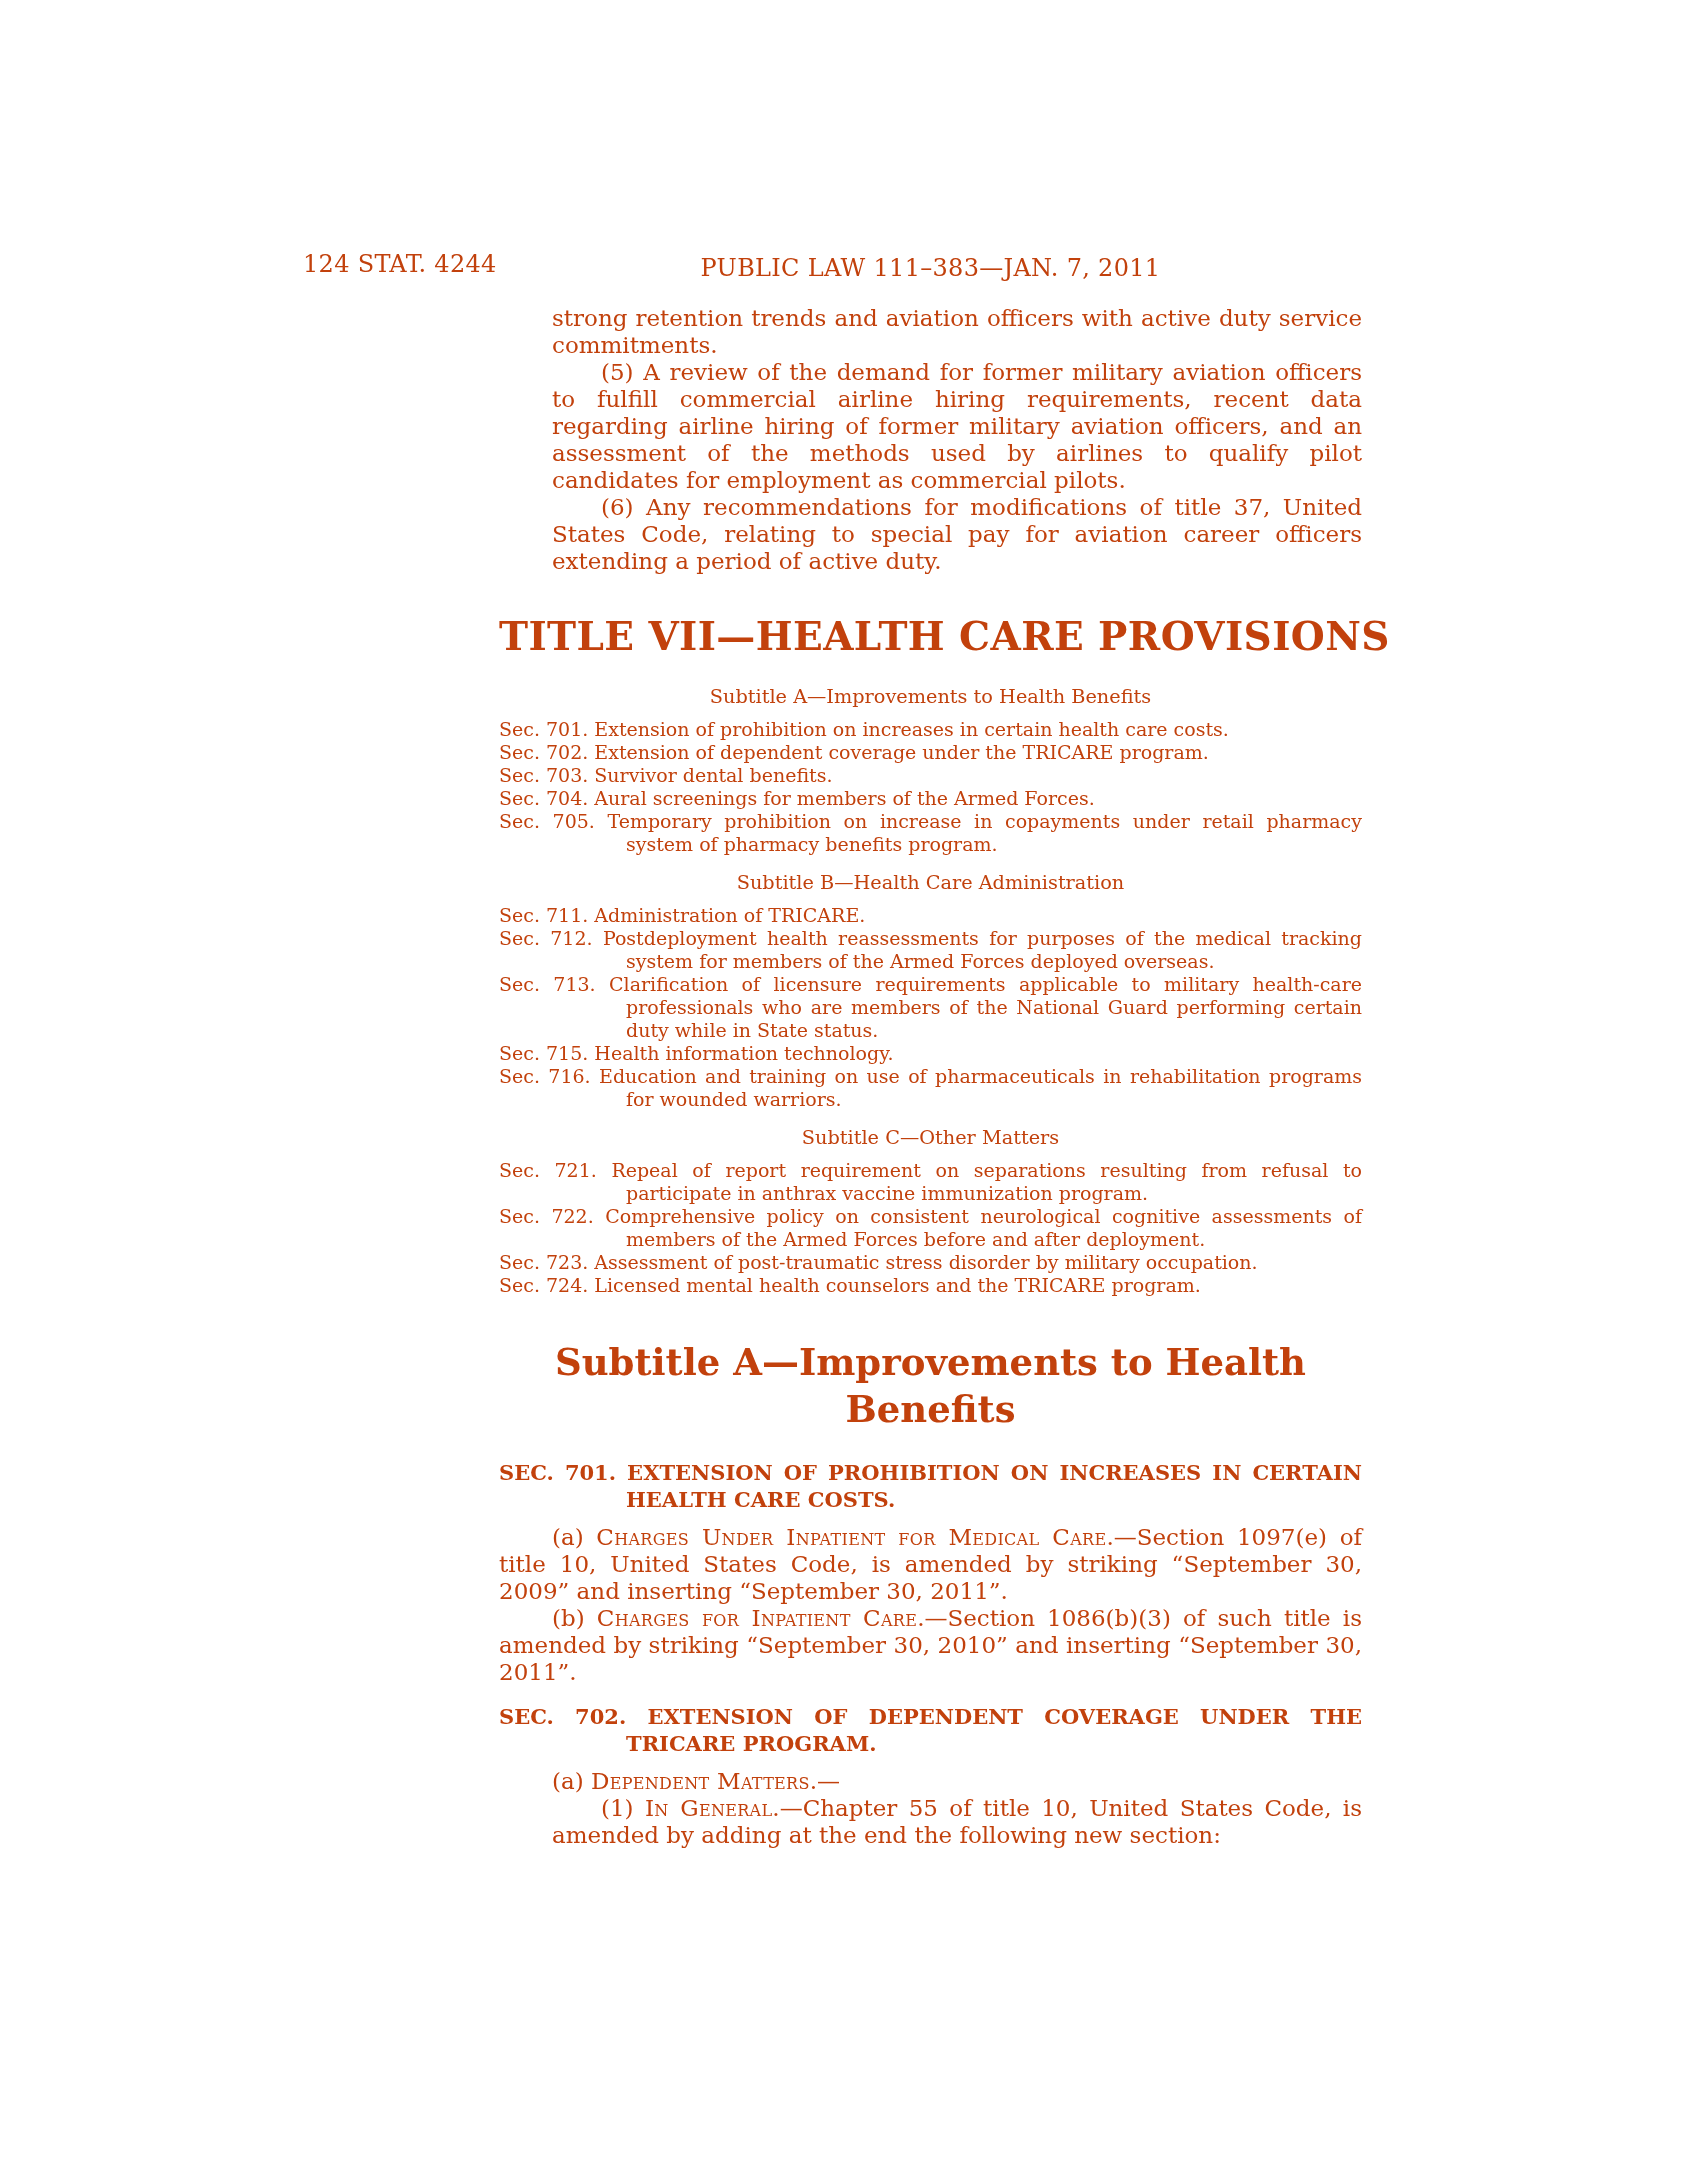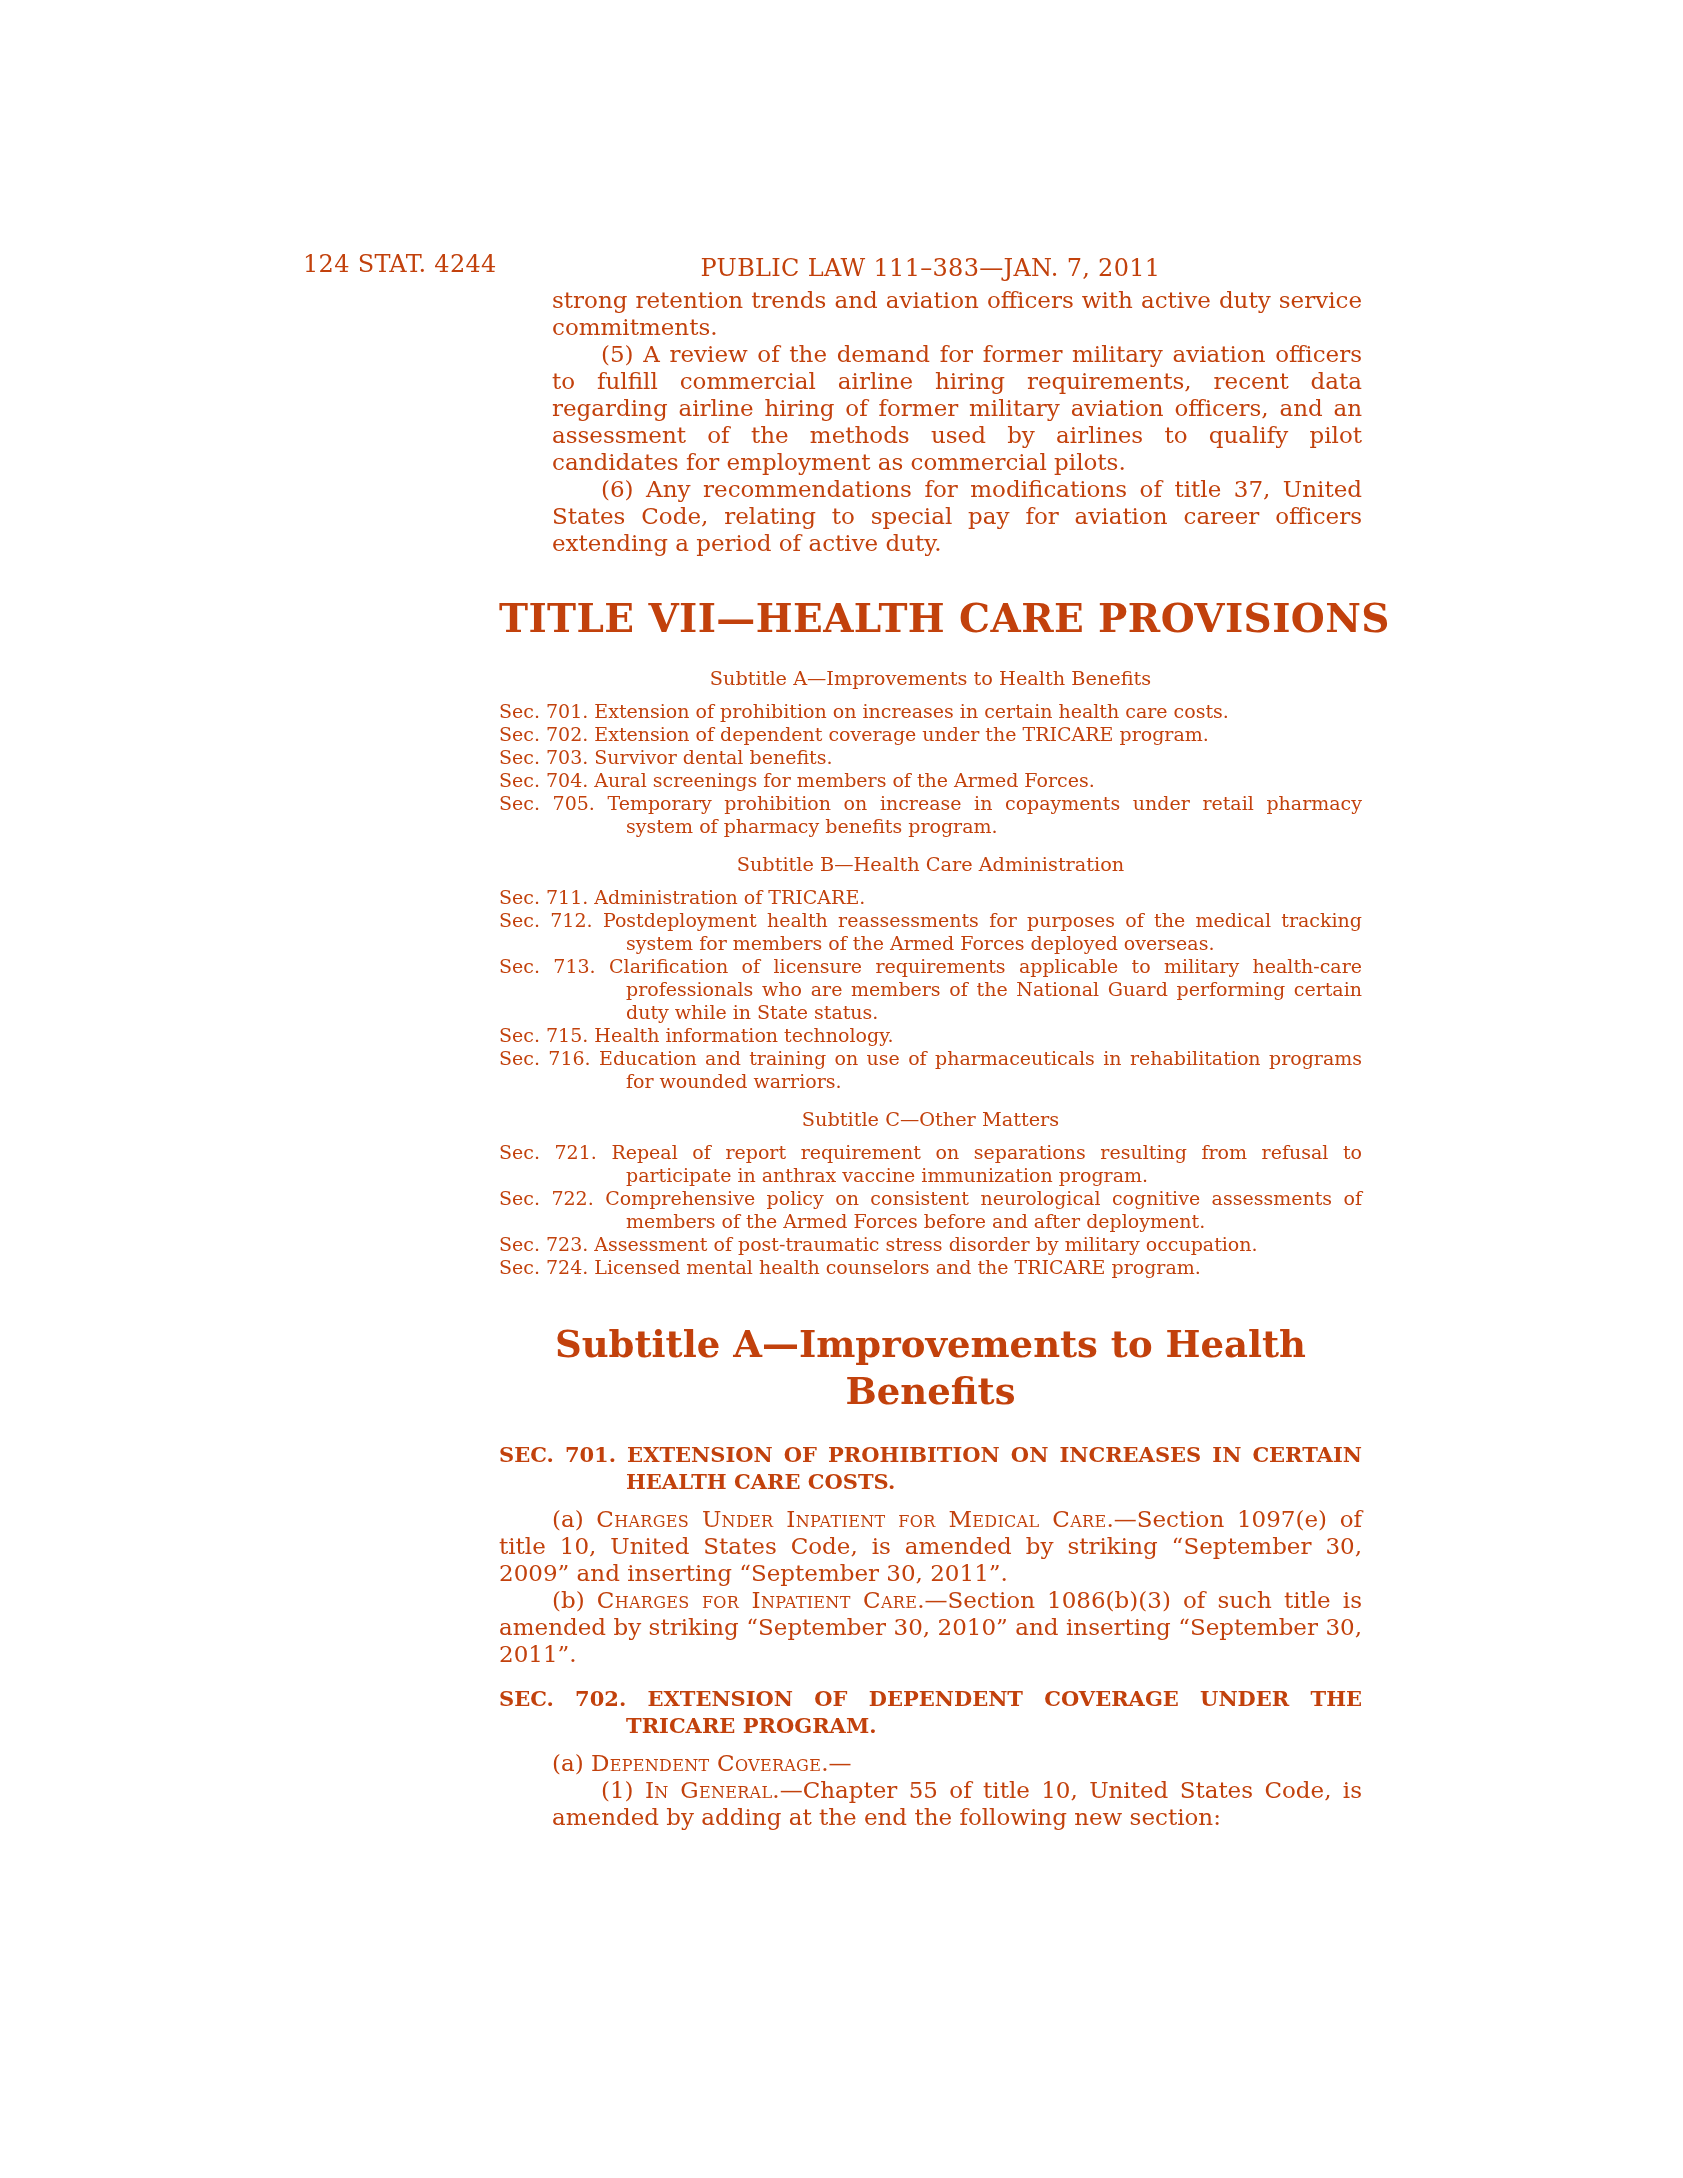--- a/index.html
+++ b/index.html
@@ -40,21 +40,21 @@
     width: 863px;
     top: 4px;
     text-align: center;
     white-space: nowrap;
     letter-spacing: 0.3px;
   }
 
   
   .measure {
     position: absolute;
-    top: 287px;
+    top: 305px;
     left: 499px;
     width: 863px;
   }
 
   .bodytext {
     font-size: 23px;
     line-height: 27px;
     text-align: justify;
     hyphens: auto;
   }
@@ -179,19 +179,19 @@
     <h3 class="sec-heading">SEC. 701. EXTENSION OF PROHIBITION ON INCREASES IN CERTAIN HEALTH CARE COSTS.</h3>
 
     <div class="bodytext law-paras">
       <p><span>(a) </span><span class="sc">Charges Under Inpatient for Medical Care</span><span>.—Section 1097(e) of title 10, United States Code, is amended by striking “September 30, 2009” and inserting “September 30, 2011”.</span></p>
       <p><span>(b) </span><span class="sc">Charges for Inpatient Care</span><span>.—Section 1086(b)(3) of such title is amended by striking “September 30, 2010” and inserting “September 30, 2011”.</span></p>
     </div>
 
     <h3 class="sec-heading second">SEC. 702. EXTENSION OF DEPENDENT COVERAGE UNDER THE TRICARE PROGRAM.</h3>
 
     <div class="bodytext law-paras">
-      <p><span>(a) </span><span class="sc">Dependent Coverage</span><span>.—</span></p>
+      <p><span>(a) </span><span class="sc">Dependent Matters</span><span>.—</span></p>
       <p class="sub1"><span>(1) </span><span class="sc">In General</span><span>.—Chapter 55 of title 10, United States Code, is amended by adding at the end the following new section:</span></p>
     </div>
 
   </div>
 </div>
 
 
 </body></html>

